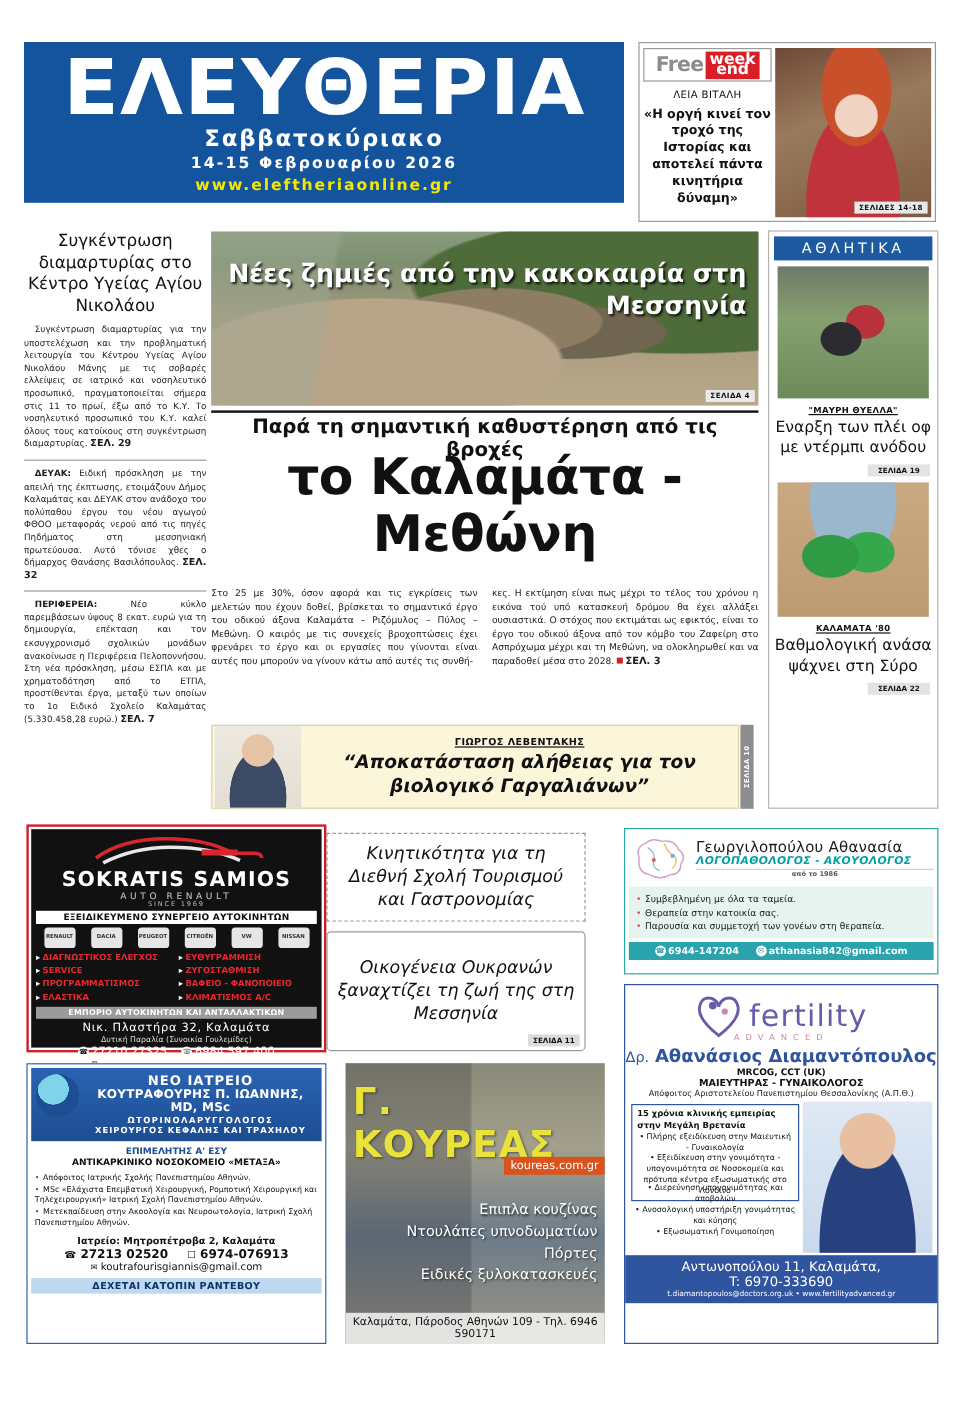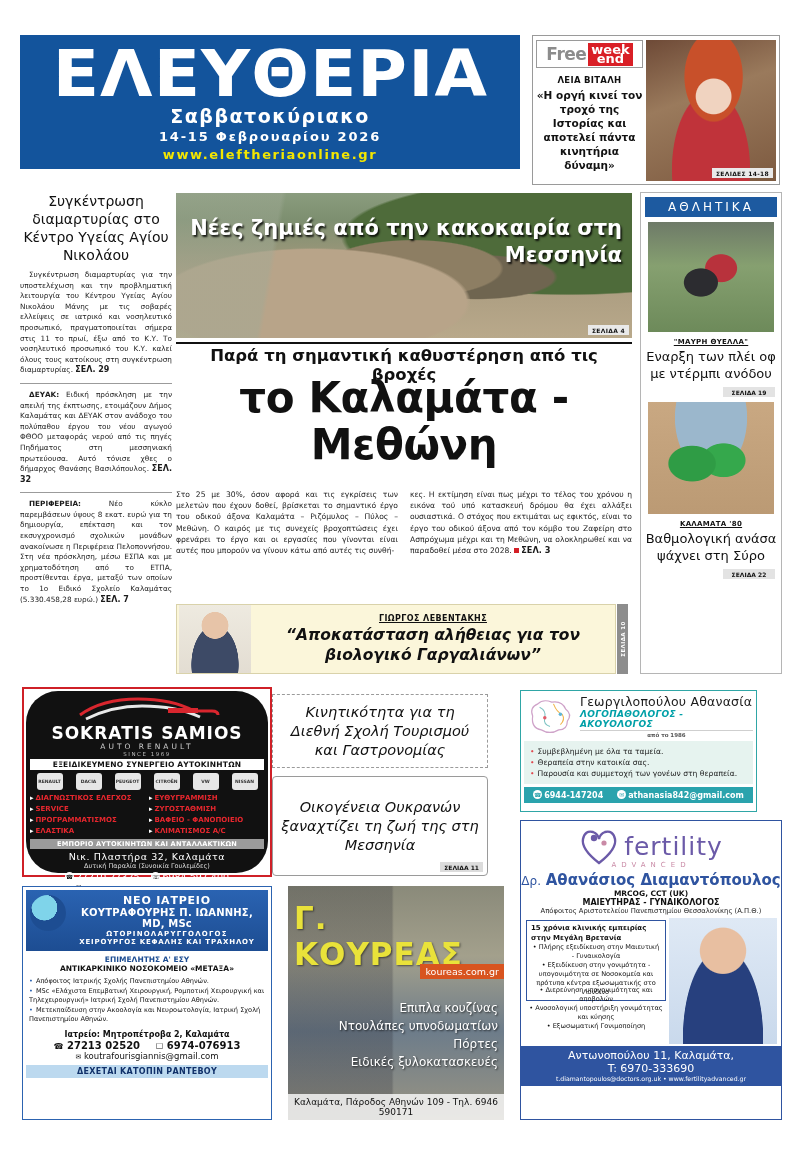--- a/index.html
+++ b/index.html
@@ -37,21 +37,21 @@
 
   
   .fw-box { position:absolute; left:532px; top:35px; width:248px; height:150px;
             border:1px solid #9a9a9a; background:#fff; display:flex; }
   .fw-left { width:113px; padding:4px 3px 3px 3px; display:flex; flex-direction:column; }
   .fw-logo { border:1px solid #9a9a9a; height:28px; display:flex; align-items:center;
              justify-content:center; gap:2px; padding:0 3px; }
   .fw-free { font-size:17px; font-weight:bold; color:#8c8c8c; letter-spacing:-.5px; }
   .fw-week { background:#d91f26; color:#fff; font-size:13px; font-weight:bold;
              line-height:9.5px; padding:2px 3px; text-align:center; }
-  .fw-name { text-align:center; font-size:8.5px; font-weight:bold; color:#111;
+  .fw-name { text-align:center; font-size:8.5px; font-weight:normal; color:#111;
              margin-top:7px; letter-spacing:.3px; }
   .fw-quote { text-align:center; font-size:10.5px; font-weight:bold; color:#111;
               line-height:14px; margin-top:3px; }
   .fw-photo { flex:1; margin:4px 3px 3px 0; position:relative;
     background:
       radial-gradient(circle at 52% 40%, #f0d3c0 0 16%, transparent 17%),
       radial-gradient(ellipse at 52% 26%, #c8502a 0 30%, transparent 31%),
       radial-gradient(ellipse at 50% 92%, #c0333a 0 42%, transparent 43%),
       linear-gradient(160deg, #6e4a37 0%, #9a7a5c 40%, #7d5a40 100%);
     overflow:hidden;
@@ -135,21 +135,21 @@
       linear-gradient(180deg, #c9a882 0%, #bb9a74 100%); }
   .sp-kick { text-align:center; font-size:7px; font-weight:bold; color:#111;
              text-decoration:underline; margin-top:6px; letter-spacing:.3px; }
   .sp-title { text-align:center; font-size:13px; color:#111; line-height:17px; margin-top:2px; }
   .sp-tag { display:block; width:52px; margin:5px 2px 0 auto; background:#e3e3e3;
             text-align:center; font-size:6px; font-weight:bold; color:#111; padding:1.5px 0; }
 
   
   .ad-samios { position:absolute; left:22px; top:687px; width:250px; height:190px;
                border:2px solid #cf2027; background:#fff; padding:2px; }
-  .as-inner { background:#111; height:100%; padding:4px 4px 3px 4px;border-radius:32px; }
+  .as-inner { background:#111; height:100%; padding:4px 4px 3px 4px; }
   .as-car { height:28px; position:relative; }
   .as-carsvg { position:absolute; left:50%; top:0; transform:translateX(-50%); }
   .as-name { text-align:center; color:#fff; font-size:17px; font-weight:bold; letter-spacing:1px; }
   .as-sub  { text-align:center; color:#cdcdcd; font-size:7.5px; letter-spacing:3px; margin-top:-1px; }
   .as-since{ text-align:center; color:#bdbdbd; font-size:5.5px; letter-spacing:1.5px; }
   .as-band { background:#fff; color:#111; text-align:center; font-size:7.5px;
              font-weight:bold; padding:1px 0; margin-top:2px; letter-spacing:.2px; }
   .as-brands { display:flex; justify-content:space-around; align-items:center; margin:3px 0; }
   .as-brand { width:26px; height:17px; border-radius:3px; background:#e6e6e6;
               font-size:4.5px; font-weight:bold; color:#333; display:flex;
@@ -170,21 +170,21 @@
            text-align:center; margin-right:2px; vertical-align:1px; }
 
   .brief { position:absolute; left:272px; width:216px; display:flex; align-items:center;
            justify-content:center; text-align:center; }
   .brief-a { top:694px; height:74px; border:1px dashed #9a9a9a; }
   .brief-b { top:776px; height:100px; border:1px solid #9a9a9a; border-radius:4px; }
   .brief-t { font-size:14.5px; font-style:italic; color:#111; line-height:19px; padding:0 6px; }
   .brief-tag { position:absolute; right:4px; bottom:3px; background:#dcdcdc;
                font-size:6px; font-weight:bold; color:#111; padding:1.5px 4px; }
 
-  .ad-logo { position:absolute; left:520px; top:690px; width:237px; height:122px;
+  .ad-logo { position:absolute; left:520px; top:690px; width:262px; height:122px;
              border:1px solid #2fa6a6; background:#fff; padding:3px; }
   .lg-top { display:flex; align-items:center; gap:4px; }
   .lg-brain { width:52px; height:42px; }
   .lg-tt { flex:1; }
   .lg-name { font-size:12.5px; color:#1b1b1b; letter-spacing:.2px; }
   .lg-role { font-size:9px; font-style:italic; font-weight:bold; color:#00a0a8; letter-spacing:.3px; }
   .lg-since{ font-size:5.5px; font-weight:bold; color:#555; text-align:center; margin-top:1px;
              border-top:1px solid #cfcfcf; padding-top:1px; }
   .lg-body { background:#e6f3ef; margin-top:3px; padding:5px 6px; }
   .lg-li { font-size:7.6px; color:#1b1b1b; line-height:11px; }

